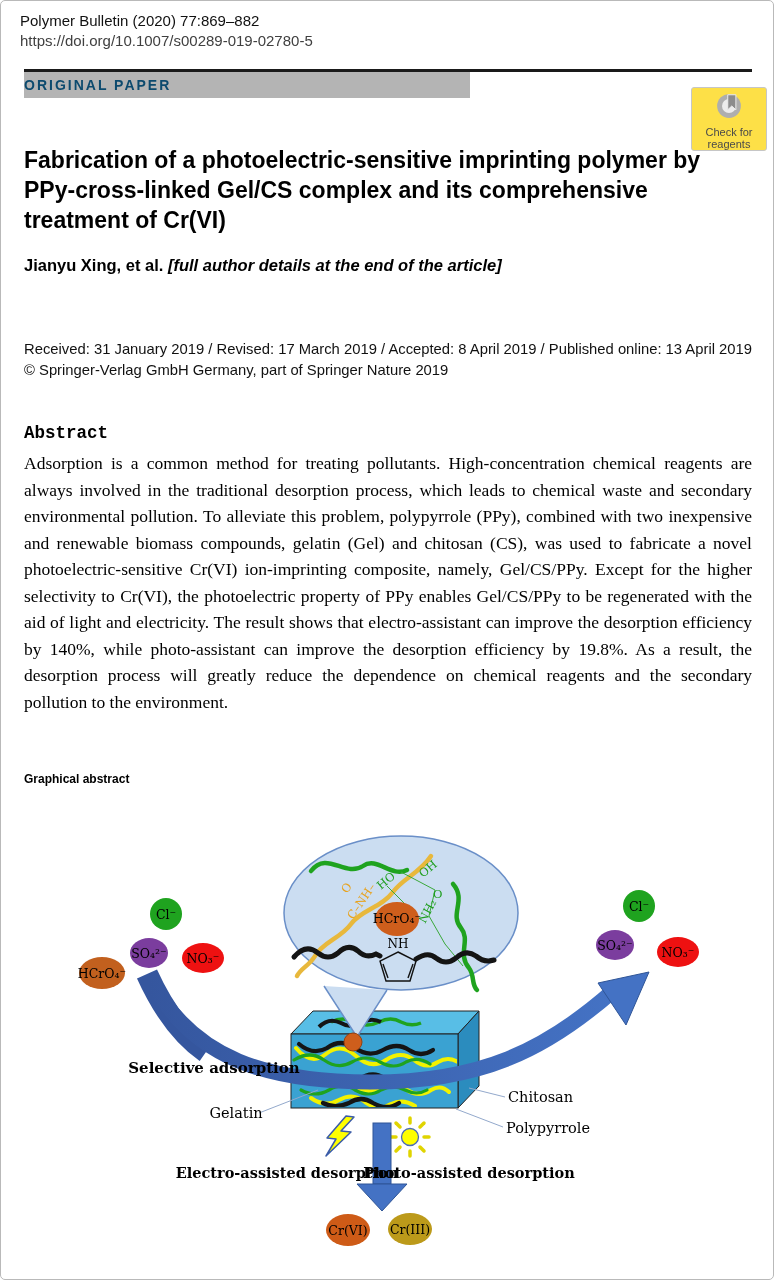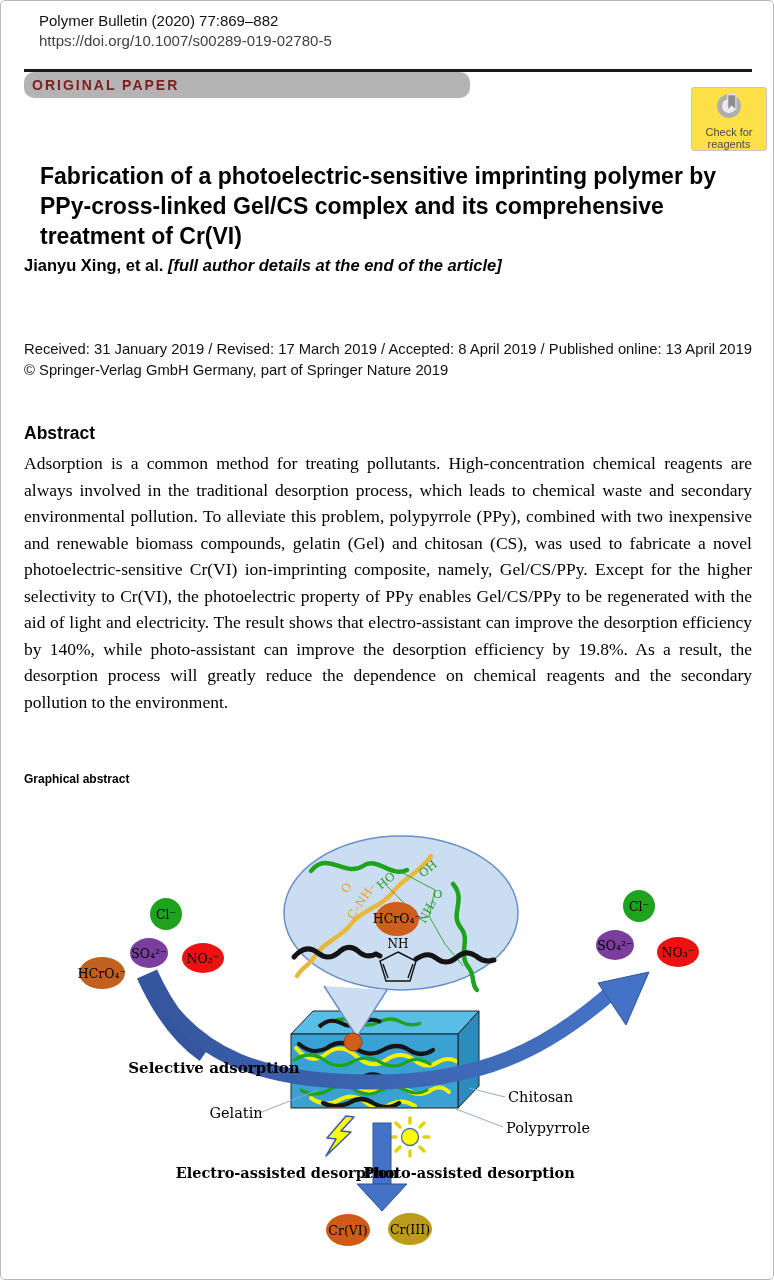--- a/index.html
+++ b/index.html
@@ -1,40 +1,40 @@
 <!DOCTYPE html>
 <html lang="en"><head>
 <meta charset="utf-8">
 <style>
   html,body{margin:0;padding:0;background:#fff;}
   .page{
     position:relative;width:774px;height:1280px;background:#ffffff;
     font-family:"Liberation Sans","DejaVu Sans",sans-serif;color:#111;
     border:1px solid #b9b9b9;border-radius:5px;box-sizing:border-box;overflow:hidden;
   }
-  .journal-head{position:absolute;left:38px;top:10px;font-size:15px;line-height:20px;color:#111;}
+  .journal-head{position:absolute;left:19px;top:10px;font-size:15px;line-height:20px;color:#111;}
   .journal-head .doi{color:#404040;text-decoration:none;}
   .top-rule{position:absolute;left:23px;top:68px;width:728px;height:3px;background:#1a1a1a;}
   .banner{
     position:absolute;left:23px;top:71px;width:446px;height:26px;background:#b4b4b4;
-    font-size:14px;font-weight:bold;letter-spacing:2px;color:#7f1d1d;line-height:26px;padding-left:8px;box-sizing:border-box;border-radius:10px;
+    font-size:14px;font-weight:bold;letter-spacing:2px;color:#0c4a6e;line-height:26px;padding-left:0;box-sizing:border-box;
   }
   .check-badge{
     position:absolute;left:690px;top:86px;width:74px;height:62px;background:#fde047;
     border:1px solid #c6c6c6;border-radius:3px;text-align:center;cursor:pointer;
   }
   .check-badge .txt{font-size:11px;line-height:12px;color:#4a4a4a;margin-top:1px;}
   .article-title{
     position:absolute;left:23px;top:144px;width:695px;
     font-size:23px;line-height:30px;font-weight:bold;color:#000;
   }
   .authors-line{position:absolute;left:23px;top:255px;font-size:16.5px;font-weight:bold;color:#000;}
   .authors-line .note{font-style:italic;}
   .history{position:absolute;left:23px;top:330px;width:728px;font-size:14.8px;line-height:21px;color:#111;margin-top:8px;}
-  .abstract-heading{position:absolute;left:23px;top:422px;font-size:17.5px;font-weight:bold;color:#000;}
+  .abstract-heading{position:absolute;left:23px;top:422px;font-size:17.5px;font-weight:bold;color:#000;font-family:Liberation Mono, monospace;}
   .abstract-body{
     position:absolute;left:23px;top:449px;width:728px;
     font-family:"Liberation Serif","DejaVu Serif",serif;font-size:17.5px;line-height:26.5px;
     text-align:justify;color:#000;
   }
   .ga-heading{position:absolute;left:23px;top:771px;font-size:12px;font-weight:bold;color:#000;}
   .figure{position:absolute;left:0;top:825px;width:774px;height:455px;}
   svg text{font-family:"DejaVu Serif",serif;fill:#000;}
   svg .lbl{font-size:14.5px;}
   svg .lbl-b{font-size:15px;font-weight:bold;}
@@ -60,21 +60,21 @@
       <circle cx="12" cy="12" r="9.5" fill="#aeaeae"></circle>
       <circle cx="12" cy="12" r="5.6" fill="#ececec"></circle>
       <polygon points="11,3 17.5,3 17.5,15 14.2,12 11,15" fill="#8c8c8c" stroke="#ececec" stroke-width="0.8"></polygon>
     </svg>
     <div class="txt">
       <div>Check for</div>
       <div>reagents</div>
     </div>
   </div>
 
-  <h1 class="article-title" style="margin:16px">Fabrication of a photoelectric-sensitive imprinting polymer by PPy-cross-linked Gel/CS complex and its comprehensive treatment of Cr(VI)</h1>
+  <h1 class="article-title" style="margin:0">Fabrication of a photoelectric-sensitive imprinting polymer by PPy-cross-linked Gel/CS complex and its comprehensive treatment of Cr(VI)</h1>
 
   <div class="authors-line">
     <span>Jianyu Xing, et al.</span>
     <span class="note">[full author details at the end of the article]</span>
   </div>
 
   <div class="history">
     <div>Received: 31 January 2019 / Revised: 17 March 2019 / Accepted: 8 April 2019 / Published online: 13 April 2019</div>
     <div>© Springer-Verlag GmbH Germany, part of Springer Nature 2019</div>
   </div>

